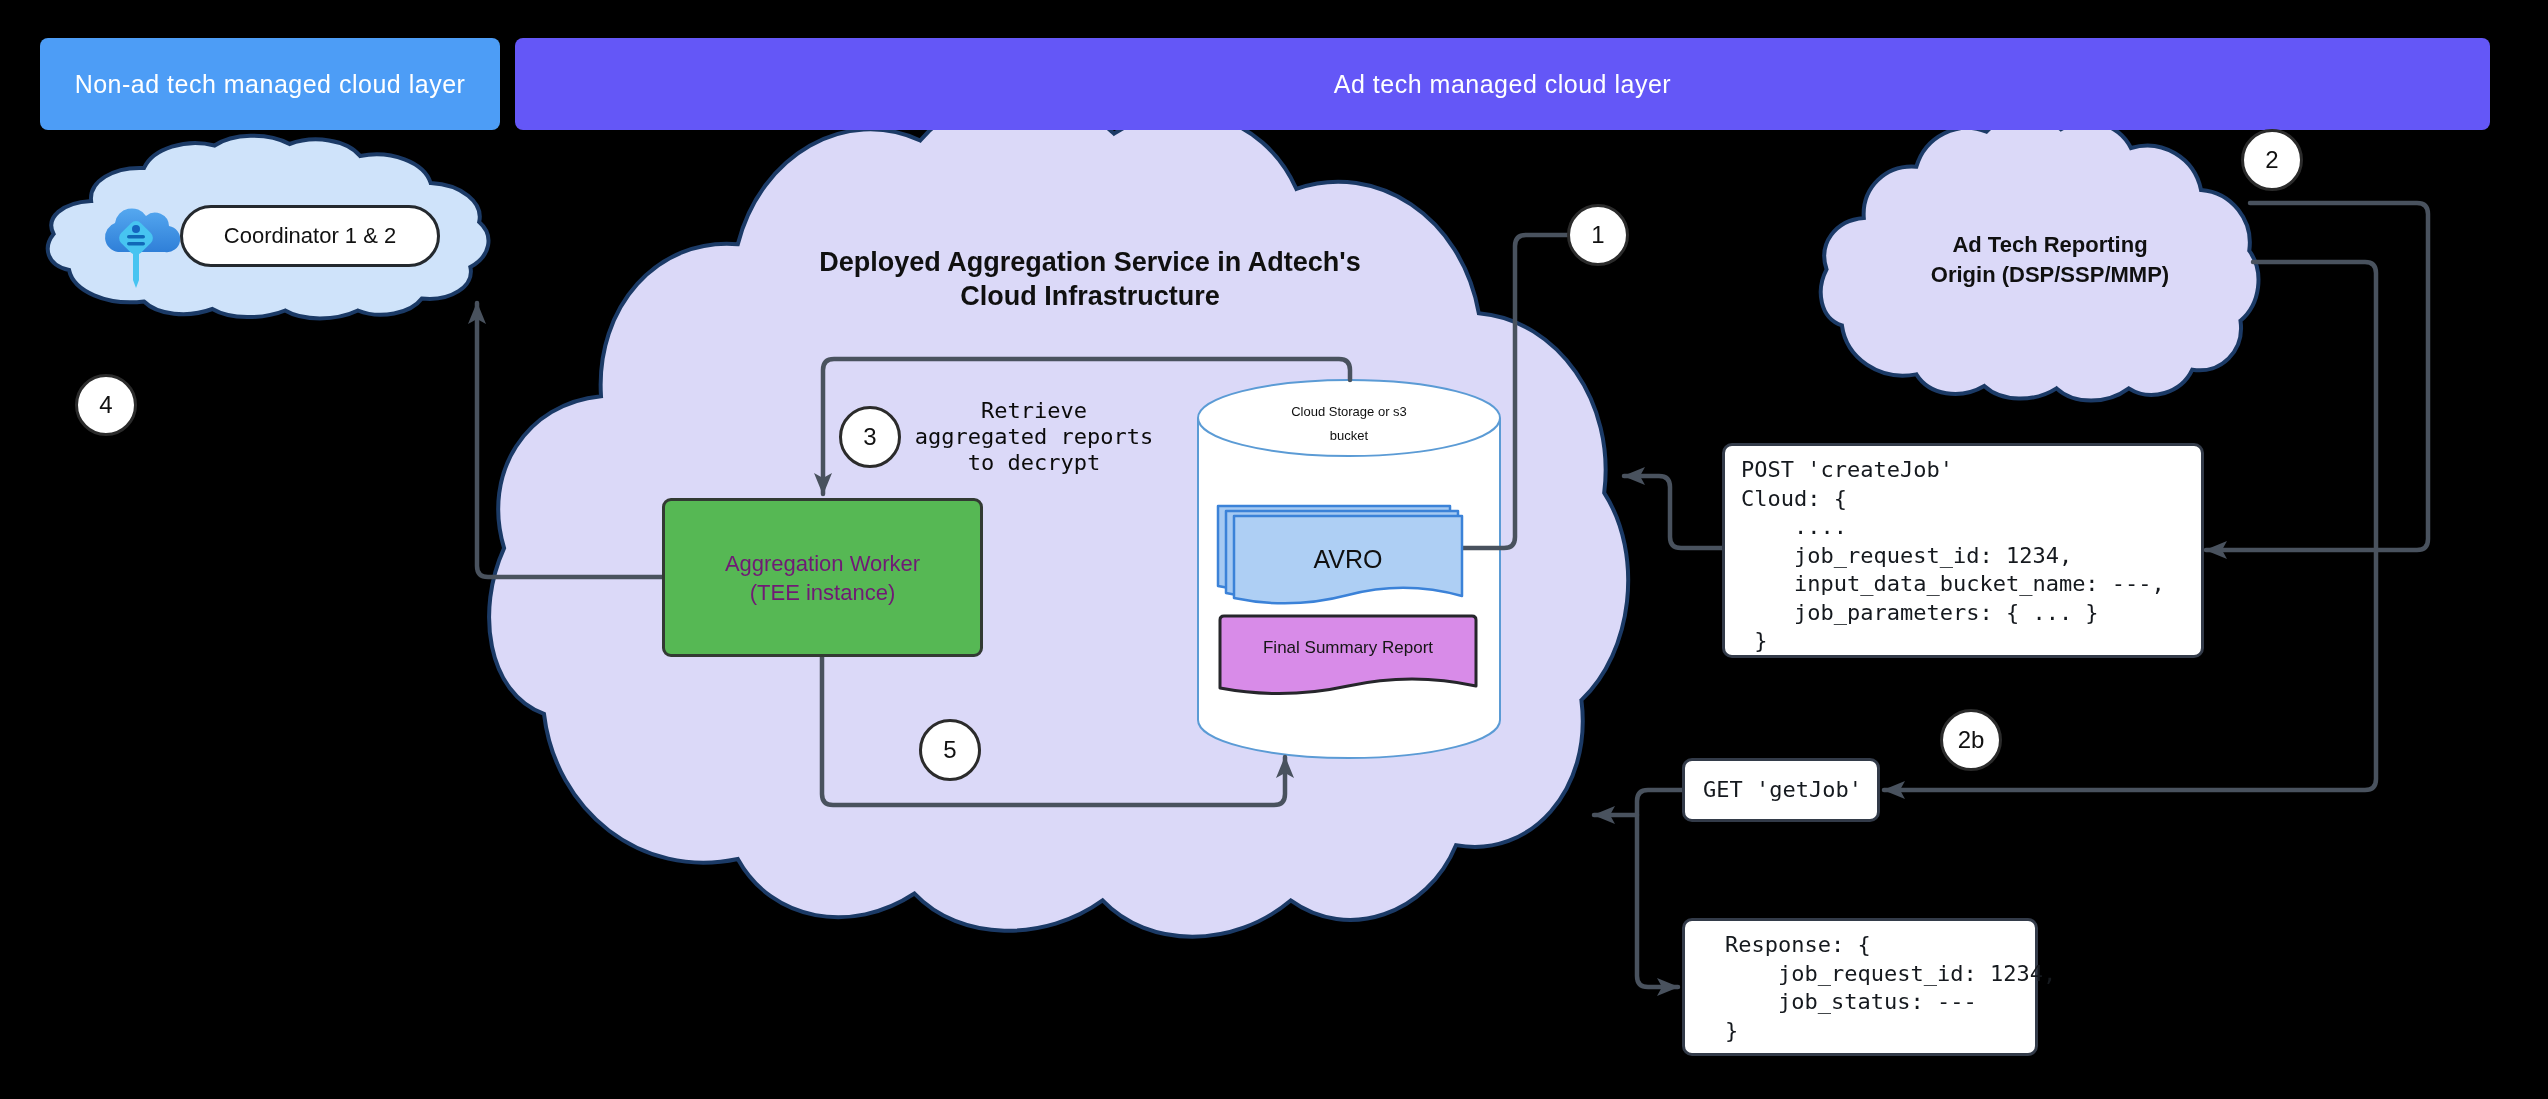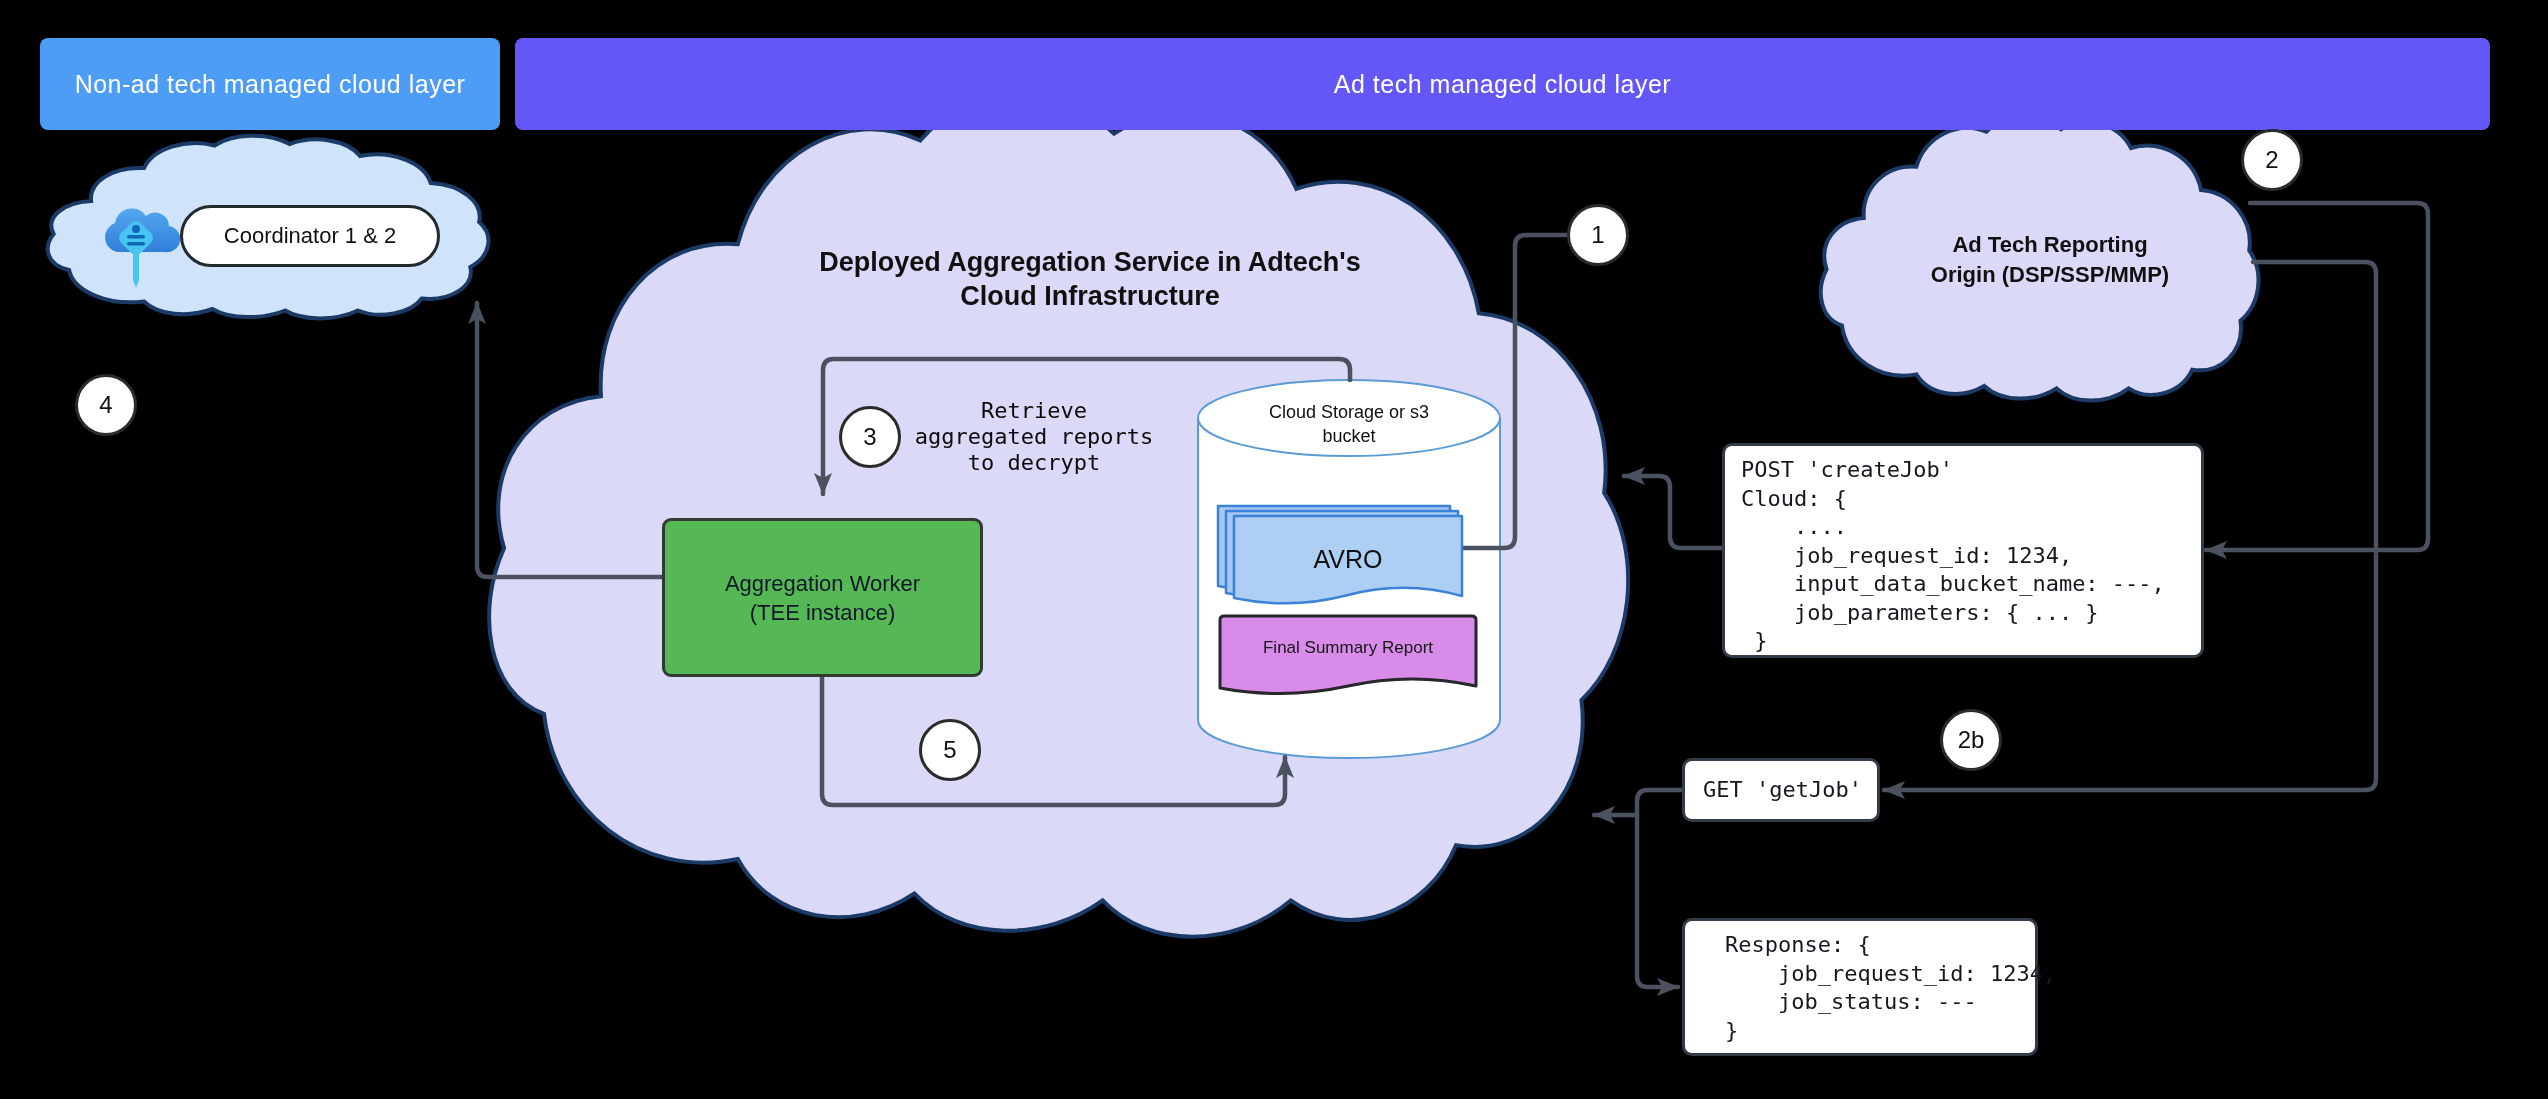--- a/index.html
+++ b/index.html
@@ -10,31 +10,31 @@
   .banner{height:92px;border-radius:8px;display:flex;align-items:center;justify-content:center;
           color:#fff;font-size:25px;letter-spacing:.5px;}
   .pill{background:#fff;border:3px solid #24292e;border-radius:31px;display:flex;
         align-items:center;justify-content:center;font-size:22px;color:#111;}
   .cloud-title{display:flex;flex-direction:column;align-items:center;justify-content:center;
         text-align:center;color:#101010;}
   .title-main{font-size:27px;font-weight:600;line-height:34px;}
   .cloud-label{font-size:22px;font-weight:600;line-height:30px;}
   .green-box{background:#56b854;border:3px solid #323a33;border-radius:9px;display:flex;
         flex-direction:column;align-items:center;justify-content:center;font-size:22px;
-        line-height:29px;color:#0f172a;margin-top:20px;}
+        line-height:29px;color:#701a75;}
   .mono-note{font-family:"DejaVu Sans Mono", monospace;font-size:22px;line-height:26px;
         color:#0b0b0b;text-align:center;}
   .code-box{background:#fff;border:3.5px solid #333b49;border-radius:10px;
         font-family:"DejaVu Sans Mono", monospace;font-size:22px;line-height:28.5px;color:#15191e;
         padding:10px 16px;}
   .code-box .ln{white-space:pre;}
   .get-box{display:flex;align-items:center;padding:0 0 0 18px;}
   .num-circle{width:62px;height:62px;border-radius:50%;background:#fff;border:3px solid #2b2b2b;
         display:flex;align-items:center;justify-content:center;font-size:24px;color:#111;}
-  .cyl-label{font-size:18px;line-height:24px;text-align:center;color:#101010;}
+  .cyl-label{font-size:13px;line-height:24px;text-align:center;color:#101010;}
   .avro-label{font-size:25px;text-align:center;color:#101010;}
   .fsr-label{font-size:17px;text-align:center;color:#161616;}
 </style>
 </head>
 <body>
 
 <div id="canvas">
 
   <svg id="shapes" width="2548" height="1099" viewBox="0 0 2548 1099">
     <defs>

